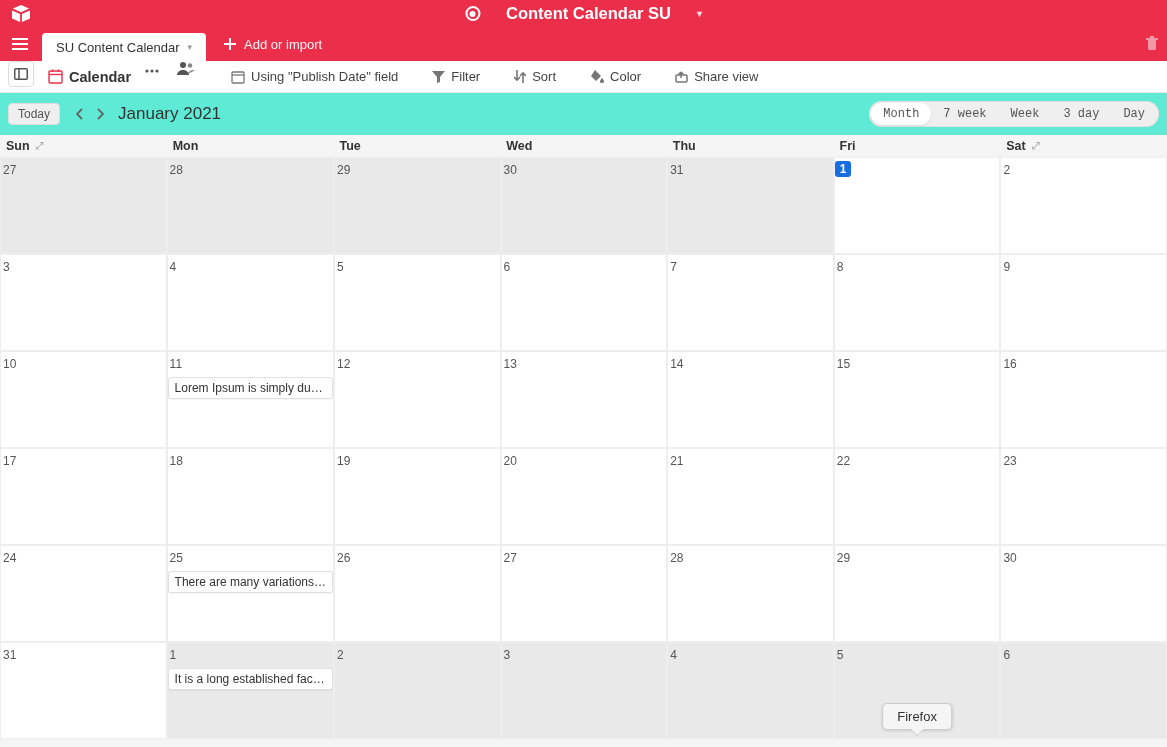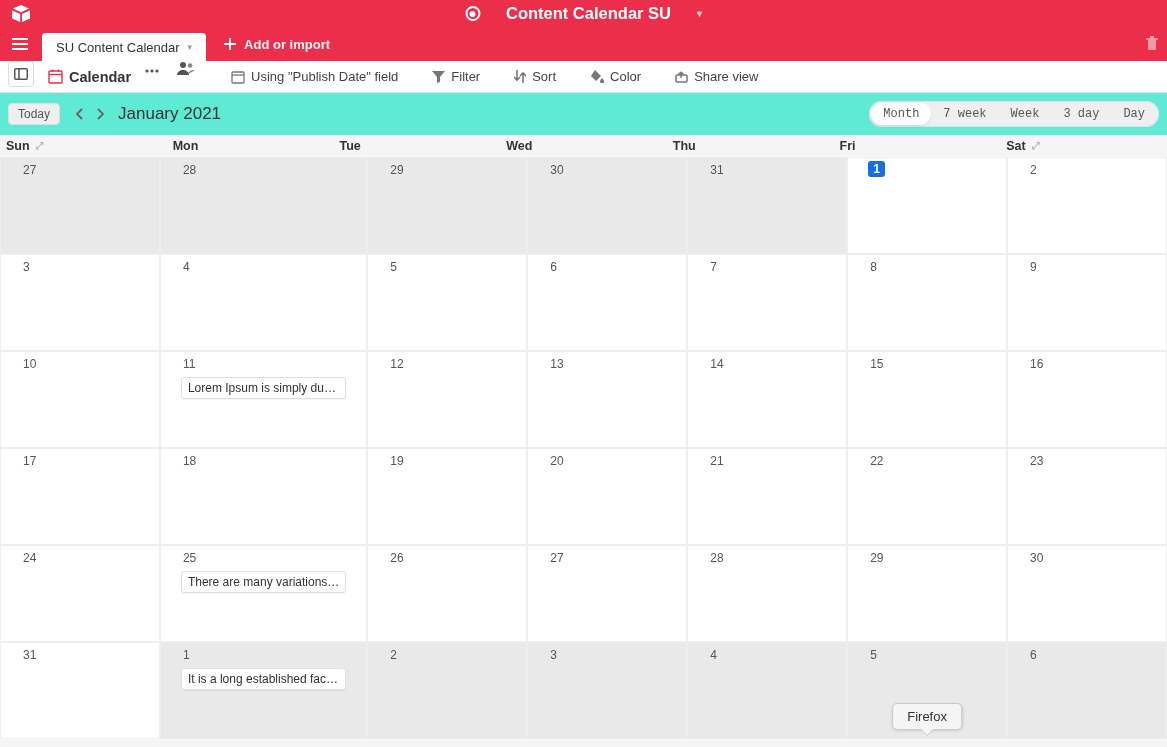--- a/index.html
+++ b/index.html
@@ -12,21 +12,21 @@
 .logo svg { width: 22px; height: 18px; }
 .title-center { position: absolute; left: 50%; transform: translateX(-50%); display: flex; align-items: center; gap: 26px; color: #fff; font-size: 16.5px; font-weight: 600; }
 .title-caret { font-size: 10px; opacity: 0.8; }
 .circle-dot { width: 15px; height: 15px; border: 2px solid #fff; border-radius: 50%; display: flex; align-items: center; justify-content: center; }
 .circle-dot::after { content:""; width:6px; height:6px; background:#fff; border-radius:50%; }
 
 .header-bottom { height: 34px; display: flex; align-items: center; padding-left: 12px; padding-right: 8px; gap: 10px; }
 .hamburger { color: #fff; cursor: pointer; display:flex; align-items:center; margin-right:4px; }
 .tab { background: #fff; border-radius: 4px 4px 0 0; padding: 7px 14px; display: flex; align-items: center; gap: 8px; font-size: 13px; color:#333; height: 28px; margin-top:6px;}
 .tab-caret { color:#999; font-size:9px; }
-.add-import { color: #fff; opacity: 0.95; display: flex; align-items: center; gap: 8px; font-size: 13px; padding: 0 8px; cursor: pointer; font-weight: bold;}
+.add-import { color: #fff; opacity: 0.95; display: flex; align-items: center; gap: 8px; font-size: 13px; padding: 0 8px; cursor: pointer;}
 .spacer { flex: 1; }
 .trash { color: #fff; opacity: 0.5; cursor:pointer; }
 
 
 .toolbar { height: 32px; background: #fff; border-bottom: 1px solid #e5e5e5; display:flex; padding: 0 8px; gap: 4px; }
 .panel-toggle { width:26px; height:26px; border:1px solid #ddd; border-radius:4px; display:flex; align-items:center; justify-content:center; cursor:pointer; margin-right:6px; }
 .view-name { display:flex; align-items:center; gap:6px; font-weight:600; font-size:14.5px; color:#333; padding:0 4px; cursor:pointer; }
 .view-icon { color:#eb2f4b; display:flex; }
 .more-dots { padding:0 6px; color:#555; cursor:pointer; }
 .people-icon { padding:0 8px; color:#555; cursor:pointer; margin-right:16px; }
@@ -41,21 +41,21 @@
 .month-title { font-size:17px; font-weight:500; color:#333; margin-left:8px; }
 .view-switch { background:#efefef; border-radius:14px; padding:2px; display:flex; gap:0; box-shadow: inset 0 0 0 1px #e0e0e0; font-family: Liberation Mono, monospace; }
 .switch-item { padding:4px 12px; font-size:12px; color:#555; cursor:pointer; border-radius:12px; }
 .switch-item.active { background:#fff; box-shadow: 0 1px 2px rgba(0,0,0,0.1); }
 
 
 .cal-head { display:grid; grid-template-columns: repeat(7,1fr); background:#f5f5f5; }
 .cal-head div { padding:4px 6px; font-size:12.5px; font-weight:600; color:#333; display:flex; align-items:center; gap:6px; }
 .expand-arrows { opacity:0.35; font-size:10px; }
 .cal-body { display:grid; grid-template-columns: repeat(7,1fr); grid-template-rows: repeat(6, 97px); }
-.cell { border:0.5px solid #eee; background:#fff; position:relative; padding:3px 20px; }
+.cell { border:0.5px solid #eee; background:#fff; position:relative; padding:3px 0; }
 .cell.outside { background:#e9e9e9; }
 .daynum { font-size:12px; color:#555; padding:2px 2px; display:inline-block; }
 .daynum.today { background:#166ee1; color:#fff; border-radius:3px; padding:1px 5px; font-weight:600; }
 .event { background:#fff; border:1px solid #e0e0e0; border-radius:3px; padding:3px 6px; font-size:12px; white-space:nowrap; overflow:hidden; text-overflow:ellipsis; margin-top:4px; box-shadow:0 1px 1px rgba(0,0,0,0.04); cursor:pointer; }
 
 
 .tooltip { position:absolute; bottom:8px; left:50%; transform:translateX(-50%); background:#f5f5f5; border:1px solid #ccc; border-radius:5px; padding:5px 14px; font-size:13px; color:#333; box-shadow:0 1px 3px rgba(0,0,0,0.12); }
 .tooltip::after { content:""; position:absolute; bottom:-6px; left:50%; transform:translateX(-50%); border:6px solid transparent; border-top-color:#f5f5f5; border-bottom:none; }
 .tooltip::before { content:""; position:absolute; bottom:-7px; left:50%; transform:translateX(-50%); border:7px solid transparent; border-top-color:#ccc; border-bottom:none; }
 </style>

